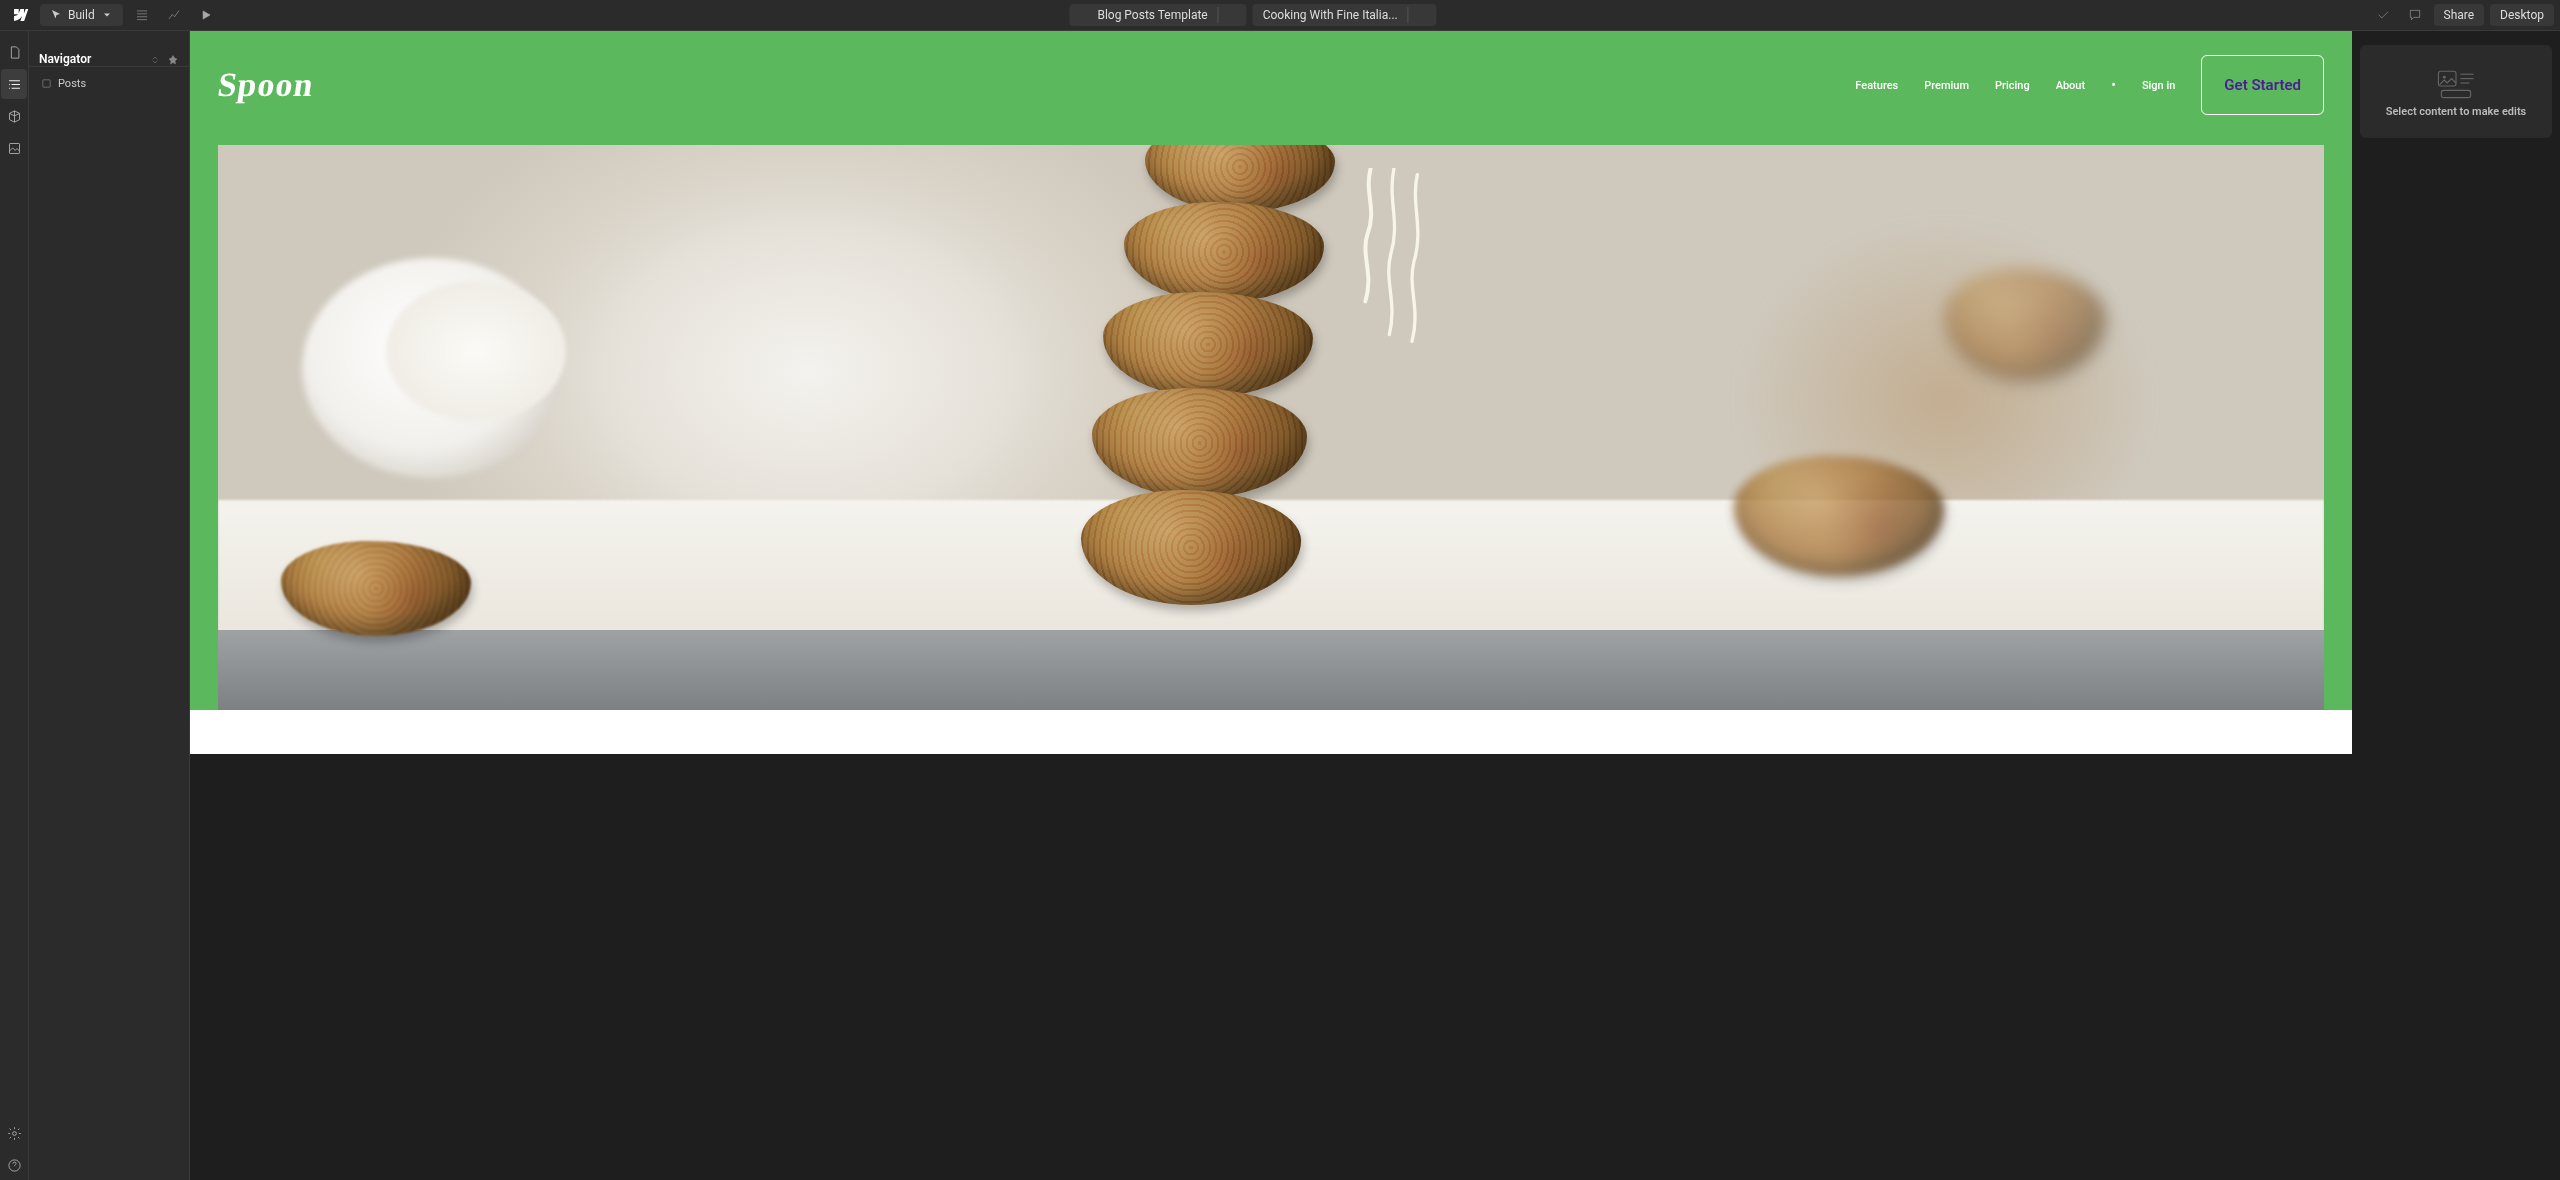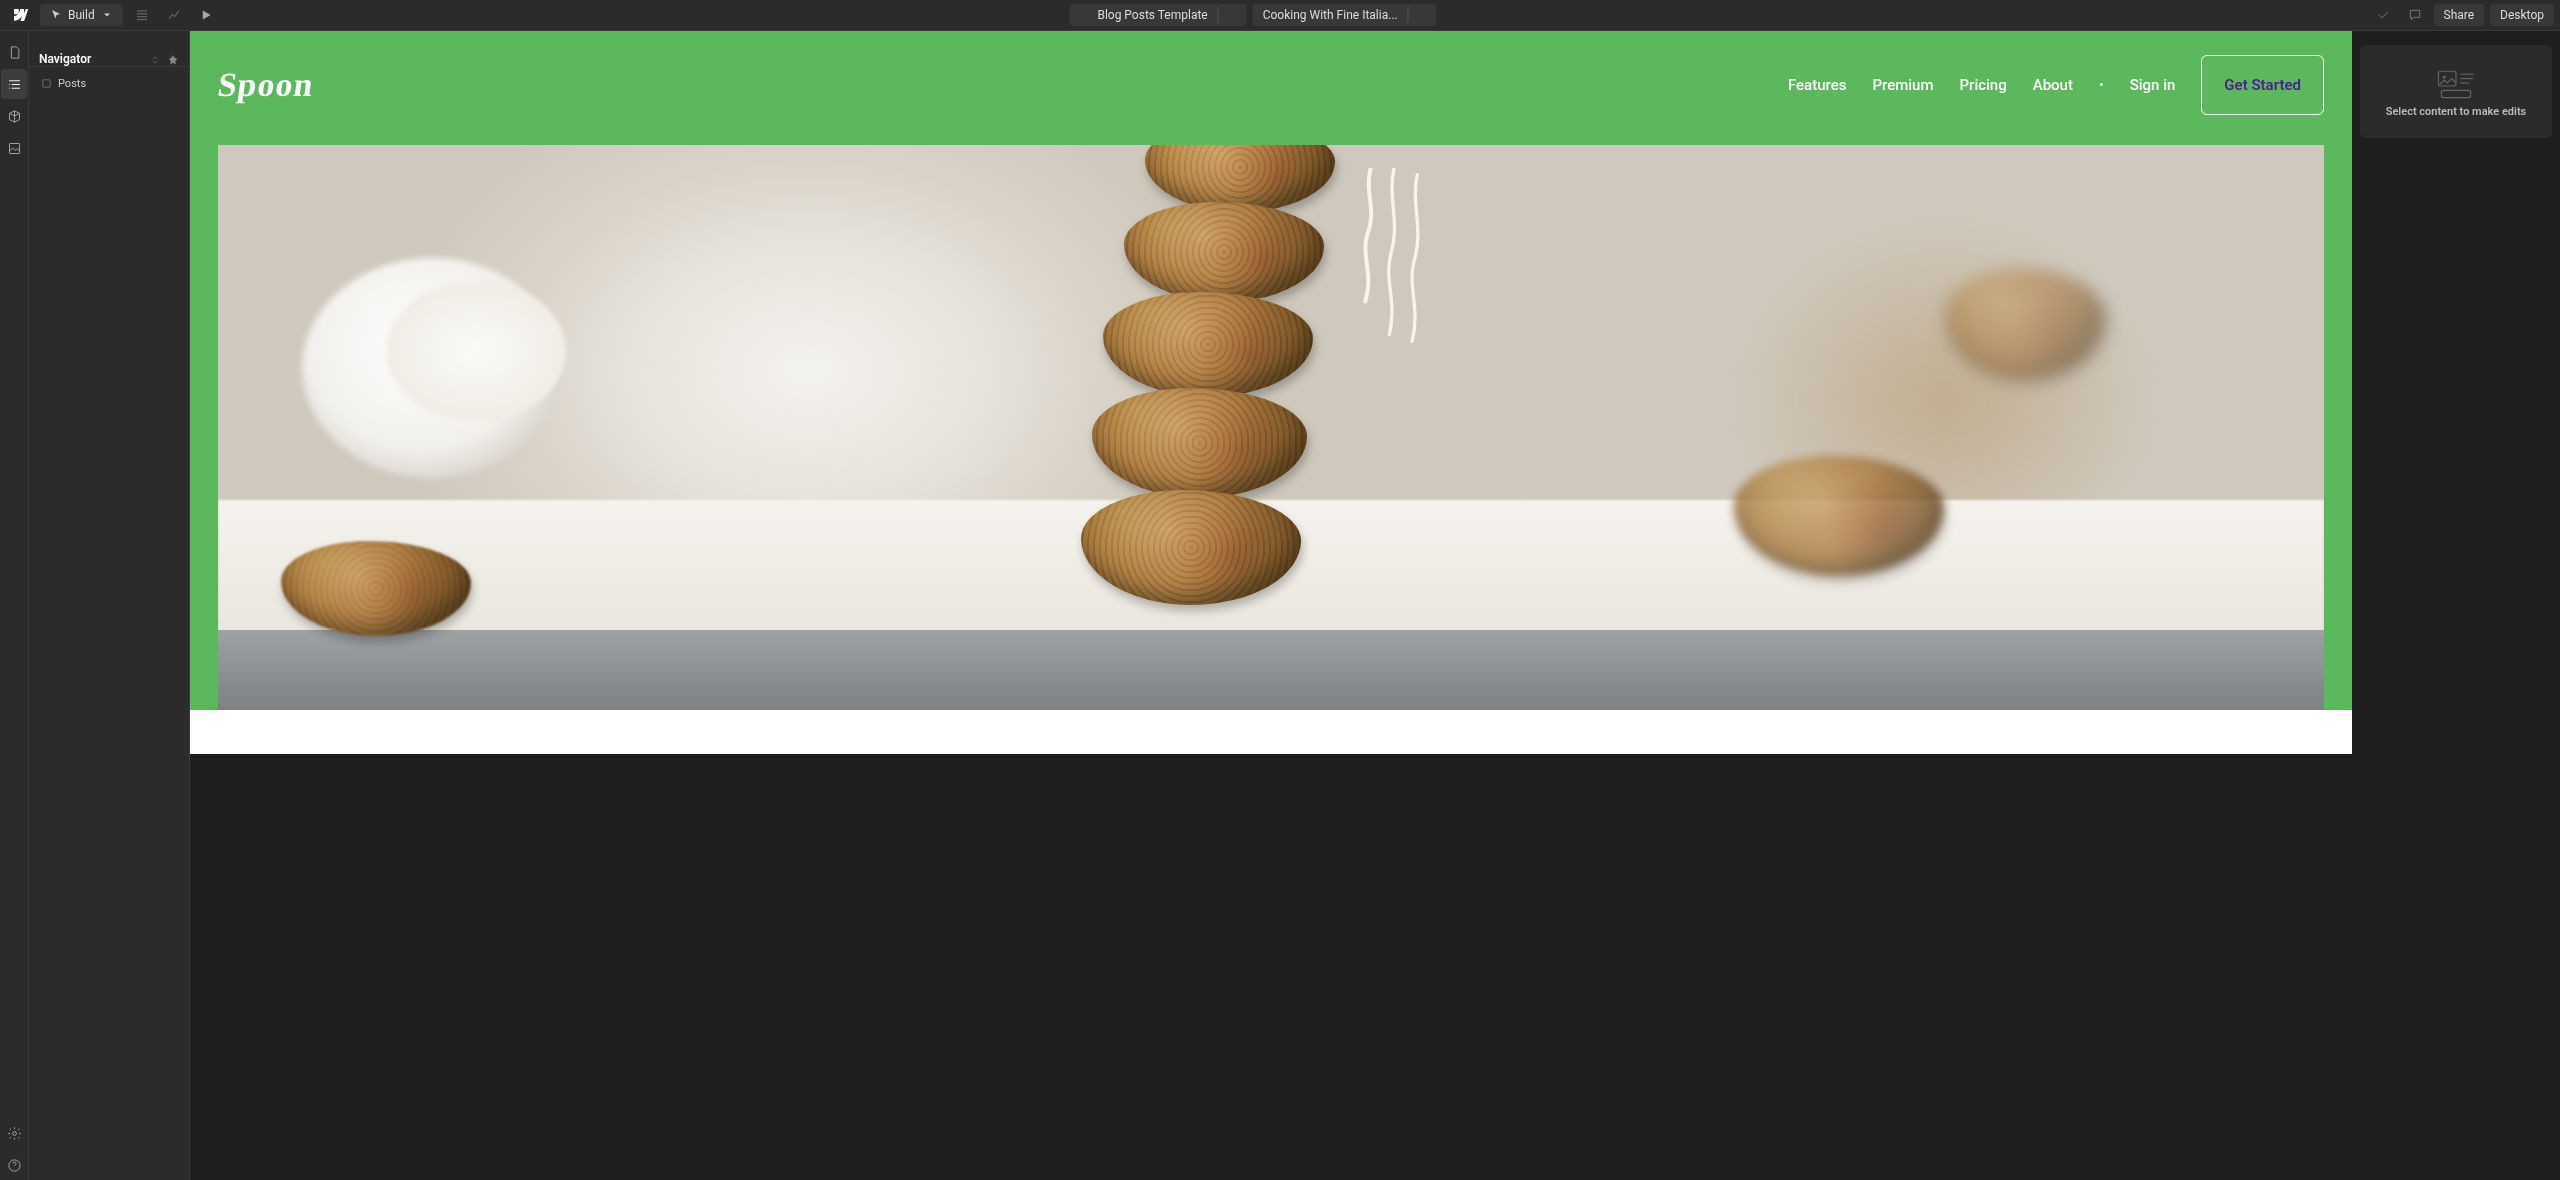--- a/index.html
+++ b/index.html
@@ -48,21 +48,21 @@
 .rightpanel { position: absolute; top: 31px; right: 0; bottom: 0; width: 208px; background: #1e1e1e; padding: 14px 8px; }
 .rightcard { background: #2b2b2b; border-radius: 6px; padding: 20px 12px; display: flex; flex-direction: column; align-items: center; gap: 4px; }
 .rightcard svg { width: 44px; height: 36px; fill: none; stroke: #666; stroke-width: 1.5; }
 .rightcard .rc-text { font-size: 11px; color: #bbb; text-align: center; font-weight: 600; }
 
 
 .site-hero { background: #5cb85c; padding: 0; }
 .site-nav { display: flex; align-items: center; padding: 24px 28px 30px 28px; gap: 26px; }
 .site-logo { font-family: cursive; font-size: 34px; color: #fff; font-weight: bold; transform: skewX(-8deg); letter-spacing: 1px; }
 .site-navspacer { flex: 1; }
-.site-link { color: #fff; font-size: 15px; font-weight: 500; cursor: pointer; }
+.site-link { color: #fff; font-size: 11px; font-weight: 500; cursor: pointer; }
 .site-dot { color: #fff; font-size: 14px; }
 .site-cta { border: 1.5px solid #fff; border-radius: 6px; padding: 20px 22px; color: #4c1d95; font-size: 15px; font-weight: 600; cursor: pointer; }
 .hero-img { width: calc(100% - 56px); margin: 0 28px; height: 565px; background: #e8e4df; position: relative; overflow: hidden; }
 
 
 .hero-img .bg-blur { position: absolute; inset: 0; background: radial-gradient(ellipse 420px 300px at 28% 40%, #f4f2ee 0%, #e6e2da 45%, #d9d3c8 70%, #cfc9bd 100%); }
 .hero-img .bg-right { position: absolute; right: 0; top: 0; bottom: 0; width: 45%; background: radial-gradient(ellipse 300px 260px at 60% 45%, rgba(180,140,90,0.45), transparent 70%); filter: blur(8px); }
 .hero-img .bowl { position: absolute; left: 4%; top: 20%; width: 260px; height: 220px; border-radius: 50%; background: radial-gradient(ellipse at 45% 40%, #fefefe 0%, #f2f0ec 55%, #d8d4cc 75%, #c8c3b8 100%); filter: blur(3px); }
 .hero-img .bowl-inner { position: absolute; left: 8%; top: 24%; width: 180px; height: 140px; border-radius: 50%; background: radial-gradient(ellipse at 50% 50%, #fbfaf6 0%, #eeebe3 80%); filter: blur(2px); }
 .hero-img .cookie { position: absolute; border-radius: 46% 54% 50% 50% / 42% 44% 56% 58%; background: radial-gradient(circle at 40% 35%, #caa169, #b08347 40%, #8d6430 70%, #6c4a20 100%); box-shadow: inset -8px -10px 18px rgba(0,0,0,0.3), 2px 6px 10px rgba(0,0,0,0.25); }

